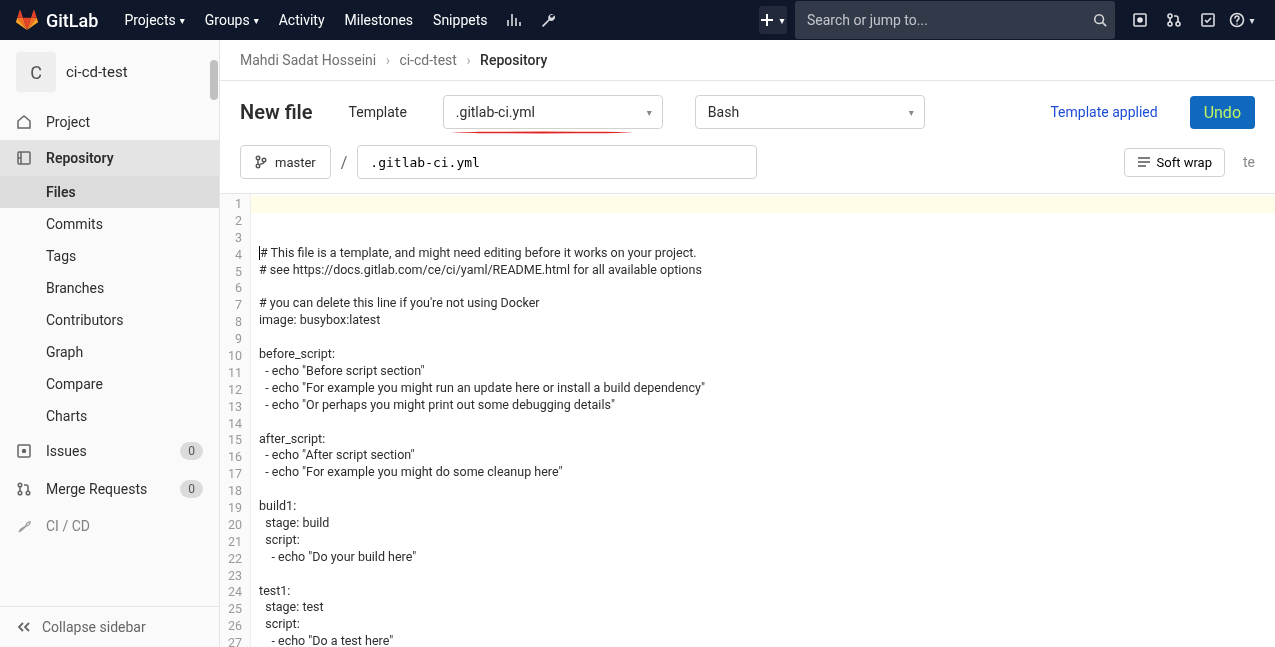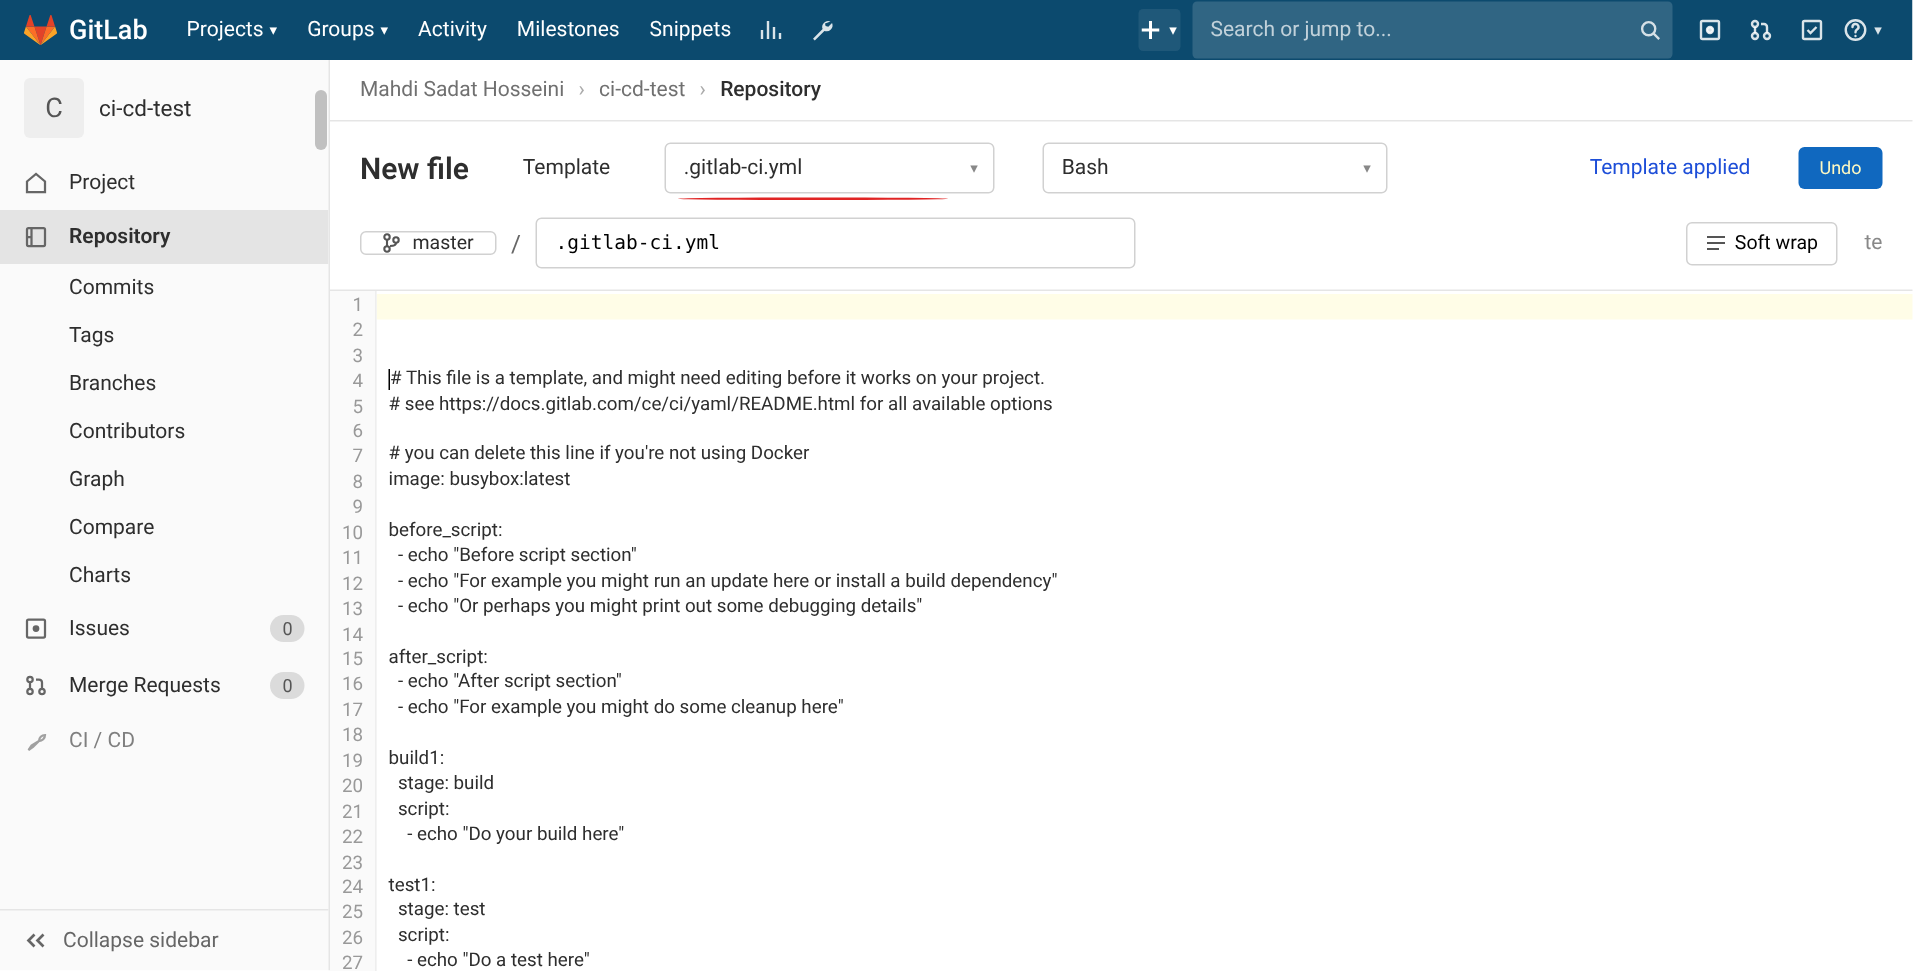--- a/index.html
+++ b/index.html
@@ -1,19 +1,19 @@
 <!DOCTYPE html>
 <html><head>
   <meta charset="utf-8">
   <style>
     * { margin: 0; padding: 0; box-sizing: border-box; font-family: -apple-system, BlinkMacSystemFont, "Segoe UI", Roboto, sans-serif; }
     body { font-size: 14px; color: #2e2e2e; background: #fff; overflow: hidden; }
     
     
-    .navbar { height: 40px; background: #0c4a6e; display: flex; align-items: center; padding: 0 16px; color: #fff; }
+    .navbar { height: 40px; background: #0f172a; display: flex; align-items: center; padding: 0 16px; color: #fff; }
     .navbar .logo { display: flex; align-items: center; margin-right: 16px; cursor: pointer; }
     .navbar .logo-icon { margin-right: 8px; }
     .navbar .logo-text { font-size: 18px; font-weight: 500; }
     .navbar .nav-item { padding: 0 10px; height: 40px; display: flex; align-items: center; cursor: pointer; font-size: 14px; }
     .navbar .spacer { flex: 1; }
     .navbar .plus-btn { width: 28px; height: 28px; display: flex; align-items: center; justify-content: center; background: rgba(255,255,255,0.08); border-radius: 3px; margin-right: 8px; cursor: pointer; position: relative; }
     .navbar .search-wrap { position: relative; width: 320px; margin-right: 8px; }
     .navbar .search { width: 100%; height: 38px; background: rgba(255,255,255,0.15); border: none; border-radius: 3px; padding: 0 30px 0 12px; color: #fff; font-size: 14px; }
     .navbar .search::placeholder { color: rgba(255,255,255,0.7); }
     .navbar .search-icon-spot { position: absolute; right: 8px; top: 50%; transform: translateY(-50%); color: rgba(255,255,255,0.8); }
@@ -47,24 +47,24 @@
     .breadcrumbs .crumb.current { color: #2e2e2e; font-weight: 500; }
 
     .title-row { display: flex; align-items: center; padding: 14px 20px 10px; gap: 32px; }
     .page-title { font-size: 20px; font-weight: 600; margin-right: 4px; }
     .tmpl-label { color: #2e2e2e; font-size: 14px; padding-right: 4px; }
     .select { border: 1px solid #d1d1d1; border-radius: 4px; height: 34px; padding: 0 30px 0 12px; background: #fff; display: flex; align-items: center; cursor: pointer; position: relative; min-width: 220px; font-size: 14px; }
     .select .caret { position: absolute; right: 10px; color: #888; font-size: 10px; }
     .select.annotated::after { content: ''; position: absolute; bottom: -6px; left: 8px; right: 30px; height: 3px; background: #e02424; border-radius: 50%; transform: scaleY(0.6); }
     .select.ann2::after { left: -6px; right: auto; width: 50px; bottom: -12px; }
     .applied-msg { color: #1d4ed8; margin-left: auto; cursor: pointer; }
-    .undo-btn { background: #1068bf; color: #fef9c3; border: none; border-radius: 4px; padding: 7px 14px; cursor: pointer; font-size: 12px; }
+    .undo-btn { background: #1068bf; color: #bef264; border: none; border-radius: 4px; padding: 7px 14px; cursor: pointer; font-size: 16px; }
 
     .file-row { display: flex; align-items: center; padding: 6px 20px 14px; gap: 10px; }
-    .branch-sel { border: 1px solid #d1d1d1; border-radius: 4px; height: 16px; padding: 0 14px; display: flex; align-items: center; gap: 8px; cursor: pointer; font-family: "Menlo","Consolas",monospace; font-size: 13px; }
+    .branch-sel { border: 1px solid #d1d1d1; border-radius: 4px; height: 34px; padding: 0 14px; display: flex; align-items: center; gap: 8px; cursor: pointer; font-family: "Menlo","Consolas",monospace; font-size: 13px; }
     .path-sep { color: #666; font-size: 16px; }
     .filename-input { border: 1px solid #d1d1d1; border-radius: 4px; height: 34px; padding: 0 12px; width: 400px; font-family: "Menlo","Consolas",monospace; font-size: 13px; }
     .softwrap-btn { border: 1px solid #d1d1d1; border-radius: 4px; background: #fff; padding: 6px 12px; display: flex; align-items: center; gap: 6px; margin-left: auto; cursor: pointer; font-size: 13px; }
 
     
     .editor { display: flex; border-top: 1px solid #e5e5e5; font-family: "Menlo","Consolas",monospace; font-size: 12.5px; line-height: 1.3; }
     .gutter { background: #fafafa; text-align: right; padding: 2px 8px; color: #999; user-select: none; border-right: 1px solid #eee; }
     .gutter div { height: 16.9px; }
     .code { padding: 2px 8px; white-space: pre; flex: 1; position: relative; }
     .code div { height: 16.9px; }
@@ -181,20 +181,21 @@
       </div>
       <div class="side-item active">
         <span class="side-ico">
             <svg width="16" height="16" viewBox="0 0 16 16" fill="none" stroke="currentColor" stroke-width="1.5">
               <rect x="2" y="2" width="12" height="12" rx="1"></rect>
               <path d="M5 2v12M2 8h3"></path>
             </svg>
           </span>
         <span class="side-label">Repository</span>
       </div>
+      <div class="side-sub active">Files</div>
       <div class="side-sub">Commits</div>
       <div class="side-sub">Tags</div>
       <div class="side-sub">Branches</div>
       <div class="side-sub">Contributors</div>
       <div class="side-sub">Graph</div>
       <div class="side-sub">Compare</div>
       <div class="side-sub">Charts</div>
       <div class="side-item">
         <span class="side-ico">
             <svg width="16" height="16" viewBox="0 0 16 16" fill="none" stroke="currentColor" stroke-width="1.5">

